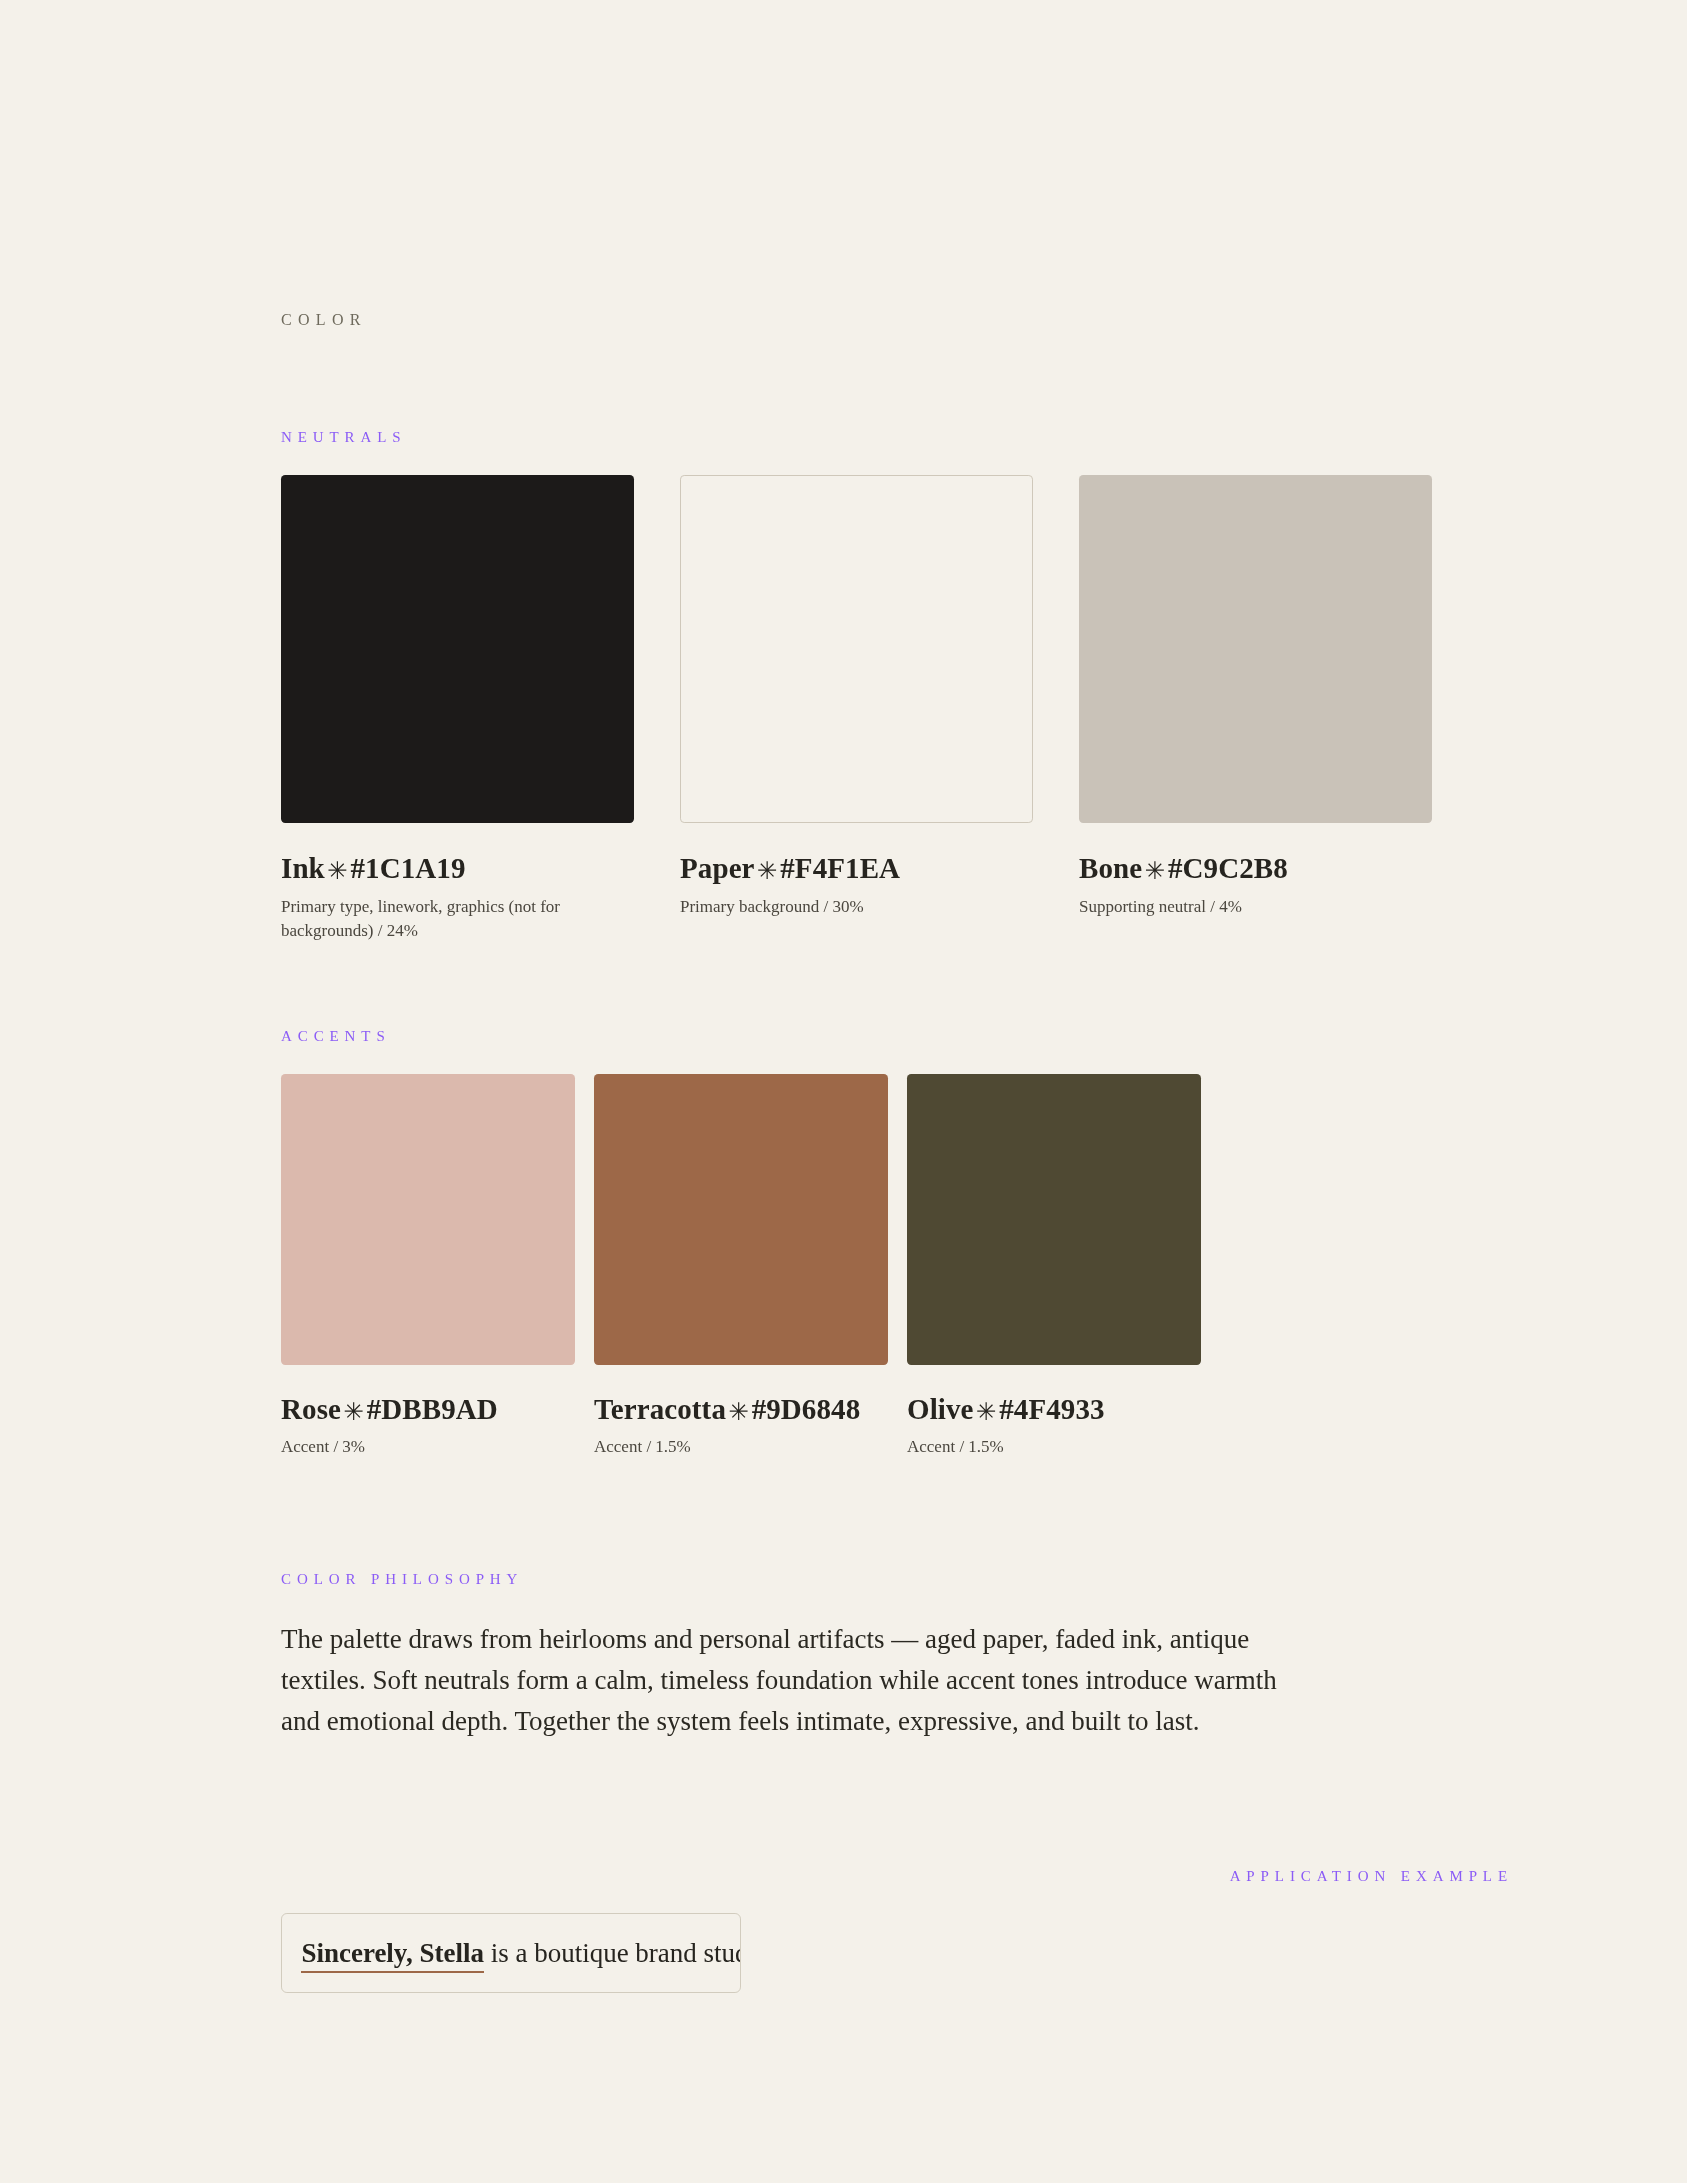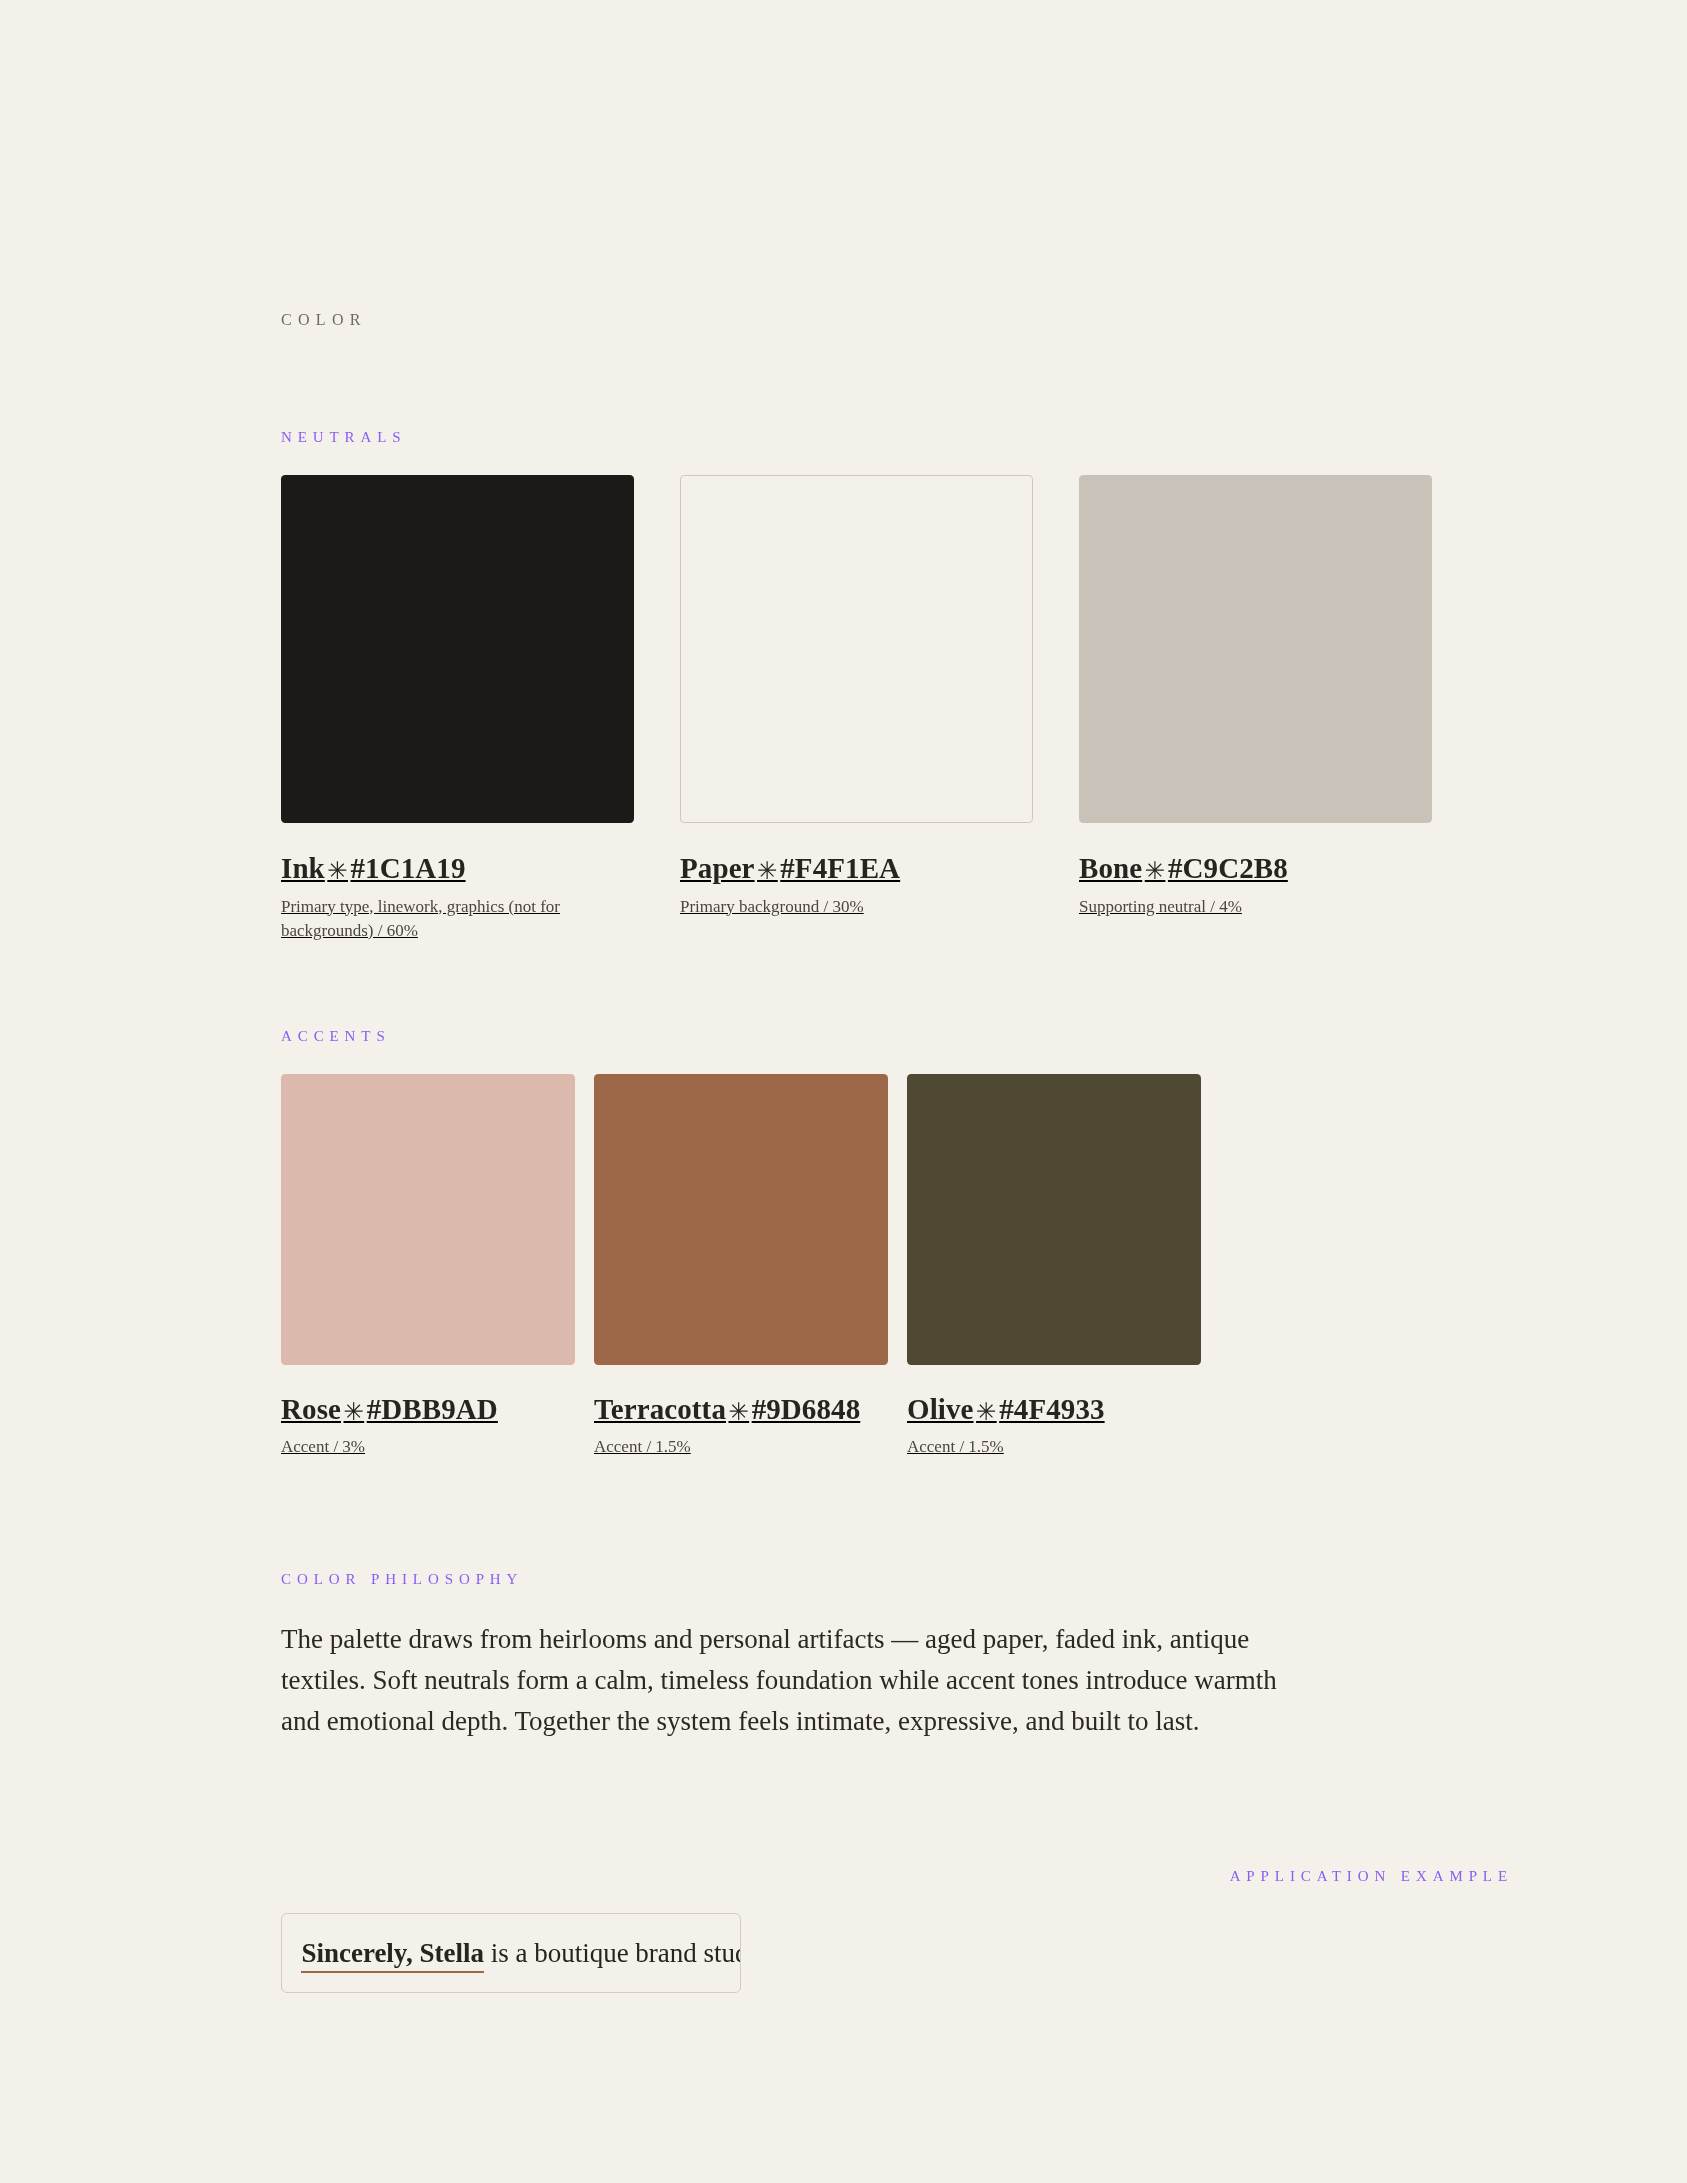--- a/index.html
+++ b/index.html
@@ -70,21 +70,20 @@
   .swatch-row.neutrals {
     gap: 46px;
   }
   .swatch-row.accents {
     gap: 19px;
   }
 
   .swatch-cell {
     display: flex;
     flex-direction: column;
-    text-decoration: underline;
   }
 
   .swatch-row.neutrals .swatch-cell {
     width: 353px;
   }
   .swatch-row.accents .swatch-cell {
     width: 294px;
   }
 
   .chip {
@@ -194,21 +193,21 @@
   <div class="neutrals-block">
     <div class="section-eyebrow group-eyebrow">NEUTRALS</div>
 
     <div class="swatch-row neutrals">
 
       <div class="swatch-cell">
         <div class="chip" style="background-color: rgb(28, 26, 25);"></div>
         <div class="chip-name">
           <span>Ink</span><span class="star">✳</span><span>#1C1A19</span>
         </div>
-        <div class="chip-desc">Primary type, linework, graphics (not for backgrounds) / 60%</div>
+        <div class="chip-desc">Primary type, linework, graphics (not for backgrounds) / 24%</div>
       </div>
 
       <div class="swatch-cell">
         <div class="chip outlined" style="background-color: rgb(244, 241, 234);"></div>
         <div class="chip-name">
           <span>Paper</span><span class="star">✳</span><span>#F4F1EA</span>
         </div>
         <div class="chip-desc">Primary background / 30%</div>
       </div>
 

